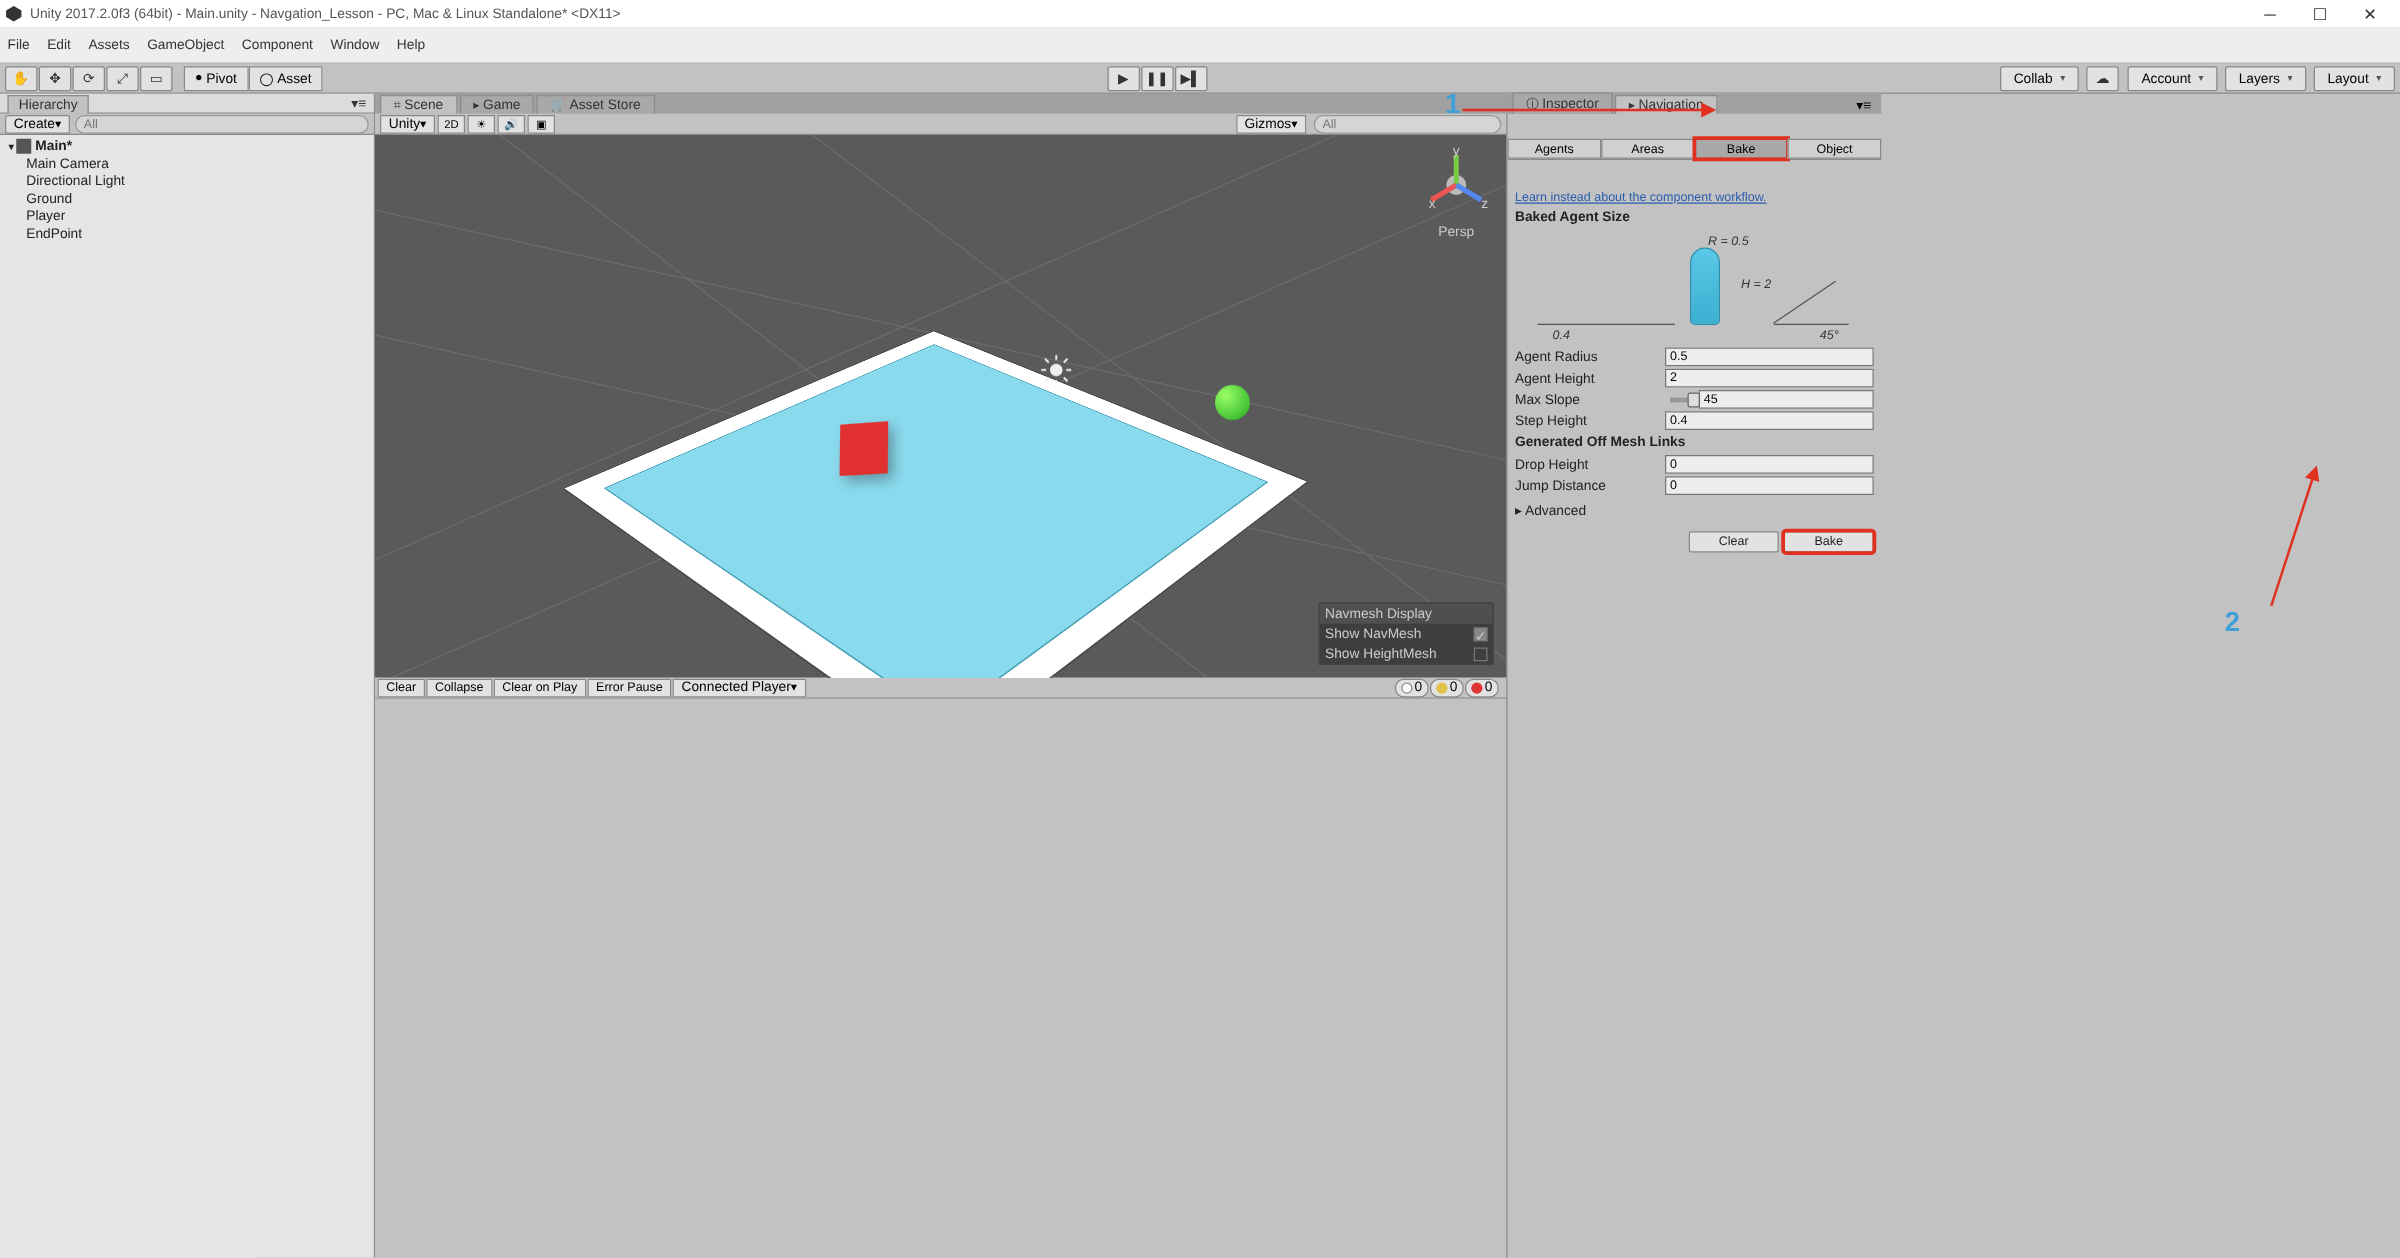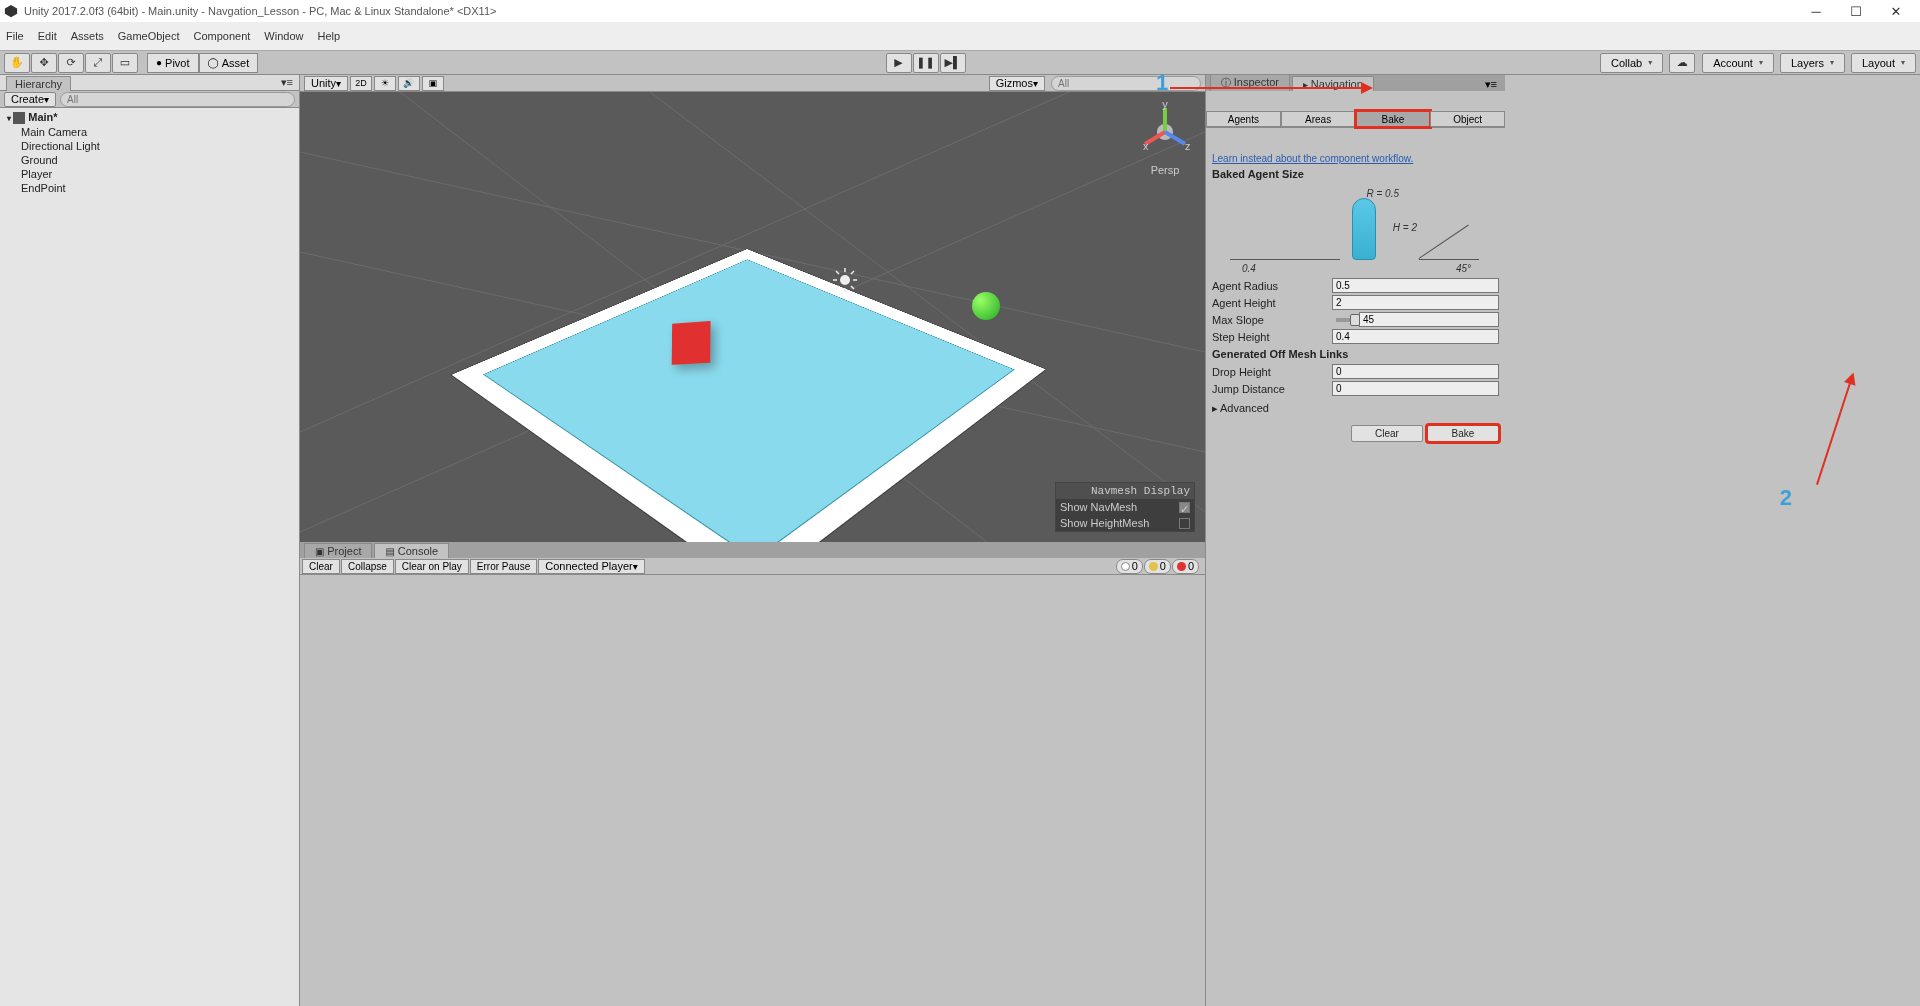--- a/index.html
+++ b/index.html
@@ -42,21 +42,21 @@
 .center-col { width: 905px; display: flex; flex-direction: column; }
 .scene-tabs { height: 16px; background: #a0a0a0; display: flex; align-items: flex-end; padding: 0 4px; }
 .scene-tab { padding: 1px 10px; font-size: 10px; background: #c2c2c2; border: 1px solid #8a8a8a; border-bottom: none; margin-right: 2px; cursor: pointer; color: #333; }
 .scene-tab.inactive { background: #a8a8a8; }
 .scene-toolbar { height: 17px; background: #c2c2c2; border-bottom: 1px solid #8a8a8a; display: flex; align-items: center; padding: 0 4px; gap: 2px; }
 .st-drop { height: 15px; padding: 0 6px; border: 1px solid #888; background: #e2e2e2; font-size: 10px; display: flex; align-items: center; cursor: pointer; }
 .st-btn { height: 15px; width: 22px; border: 1px solid #888; background: #e2e2e2; font-size: 9px; display: flex; align-items: center; justify-content: center; cursor: pointer; }
 .scene-view { flex: 1; background: #5a5a5a; position: relative; overflow: hidden; }
 .gizmo { position: absolute; top: 10px; right: 10px; width: 60px; height: 80px; color: #ccc; font-size: 9px; text-align: center; }
 .navmesh-overlay { position: absolute; bottom: 10px; right: 10px; width: 140px; background: rgba(60,60,60,0.92); color: #ccc; font-size: 10px; border: 1px solid #444; }
-.navmesh-overlay .nm-h { background: rgba(80,80,80,0.95); padding: 2px 4px; text-align: right; font-family: Liberation Mono, monospace; }
+.navmesh-overlay .nm-h { background: rgba(80,80,80,0.95); padding: 2px 4px; text-align: left; }
 .navmesh-overlay .nm-row { padding: 2px 4px; display: flex; justify-content: space-between; align-items: center; }
 .nm-check { width: 11px; height: 11px; border: 1px solid #777; }
 .nm-check.on { background: #888; }
 
 
 .plane-wrap { position: absolute; left: 180px; top: 80px; width: 550px; height: 400px; perspective: 900px; }
 .plane { width: 420px; height: 420px; background: #fff; transform: rotateX(58deg) rotateZ(44deg); position: absolute; top: -10px; left: 60px; box-shadow: 0 0 0 1px #3a3a3a; }
 .navmesh { position: absolute; inset: 22px; background: #8adaee; border: 1px solid #3090a8; }
 .sun { position: absolute; top: 95px; left: 352px; width: 26px; height: 26px; }
 .cube { position: absolute; top: 150px; left: 190px; width: 42px; height: 42px; background: #e03030; transform: rotateX(8deg) rotateY(-20deg); box-shadow: 5px 5px 10px rgba(0,0,0,0.3); }
@@ -178,20 +178,25 @@
       <div class="h-item root"><span class="unity-icon"></span><span>Main*</span></div>
       <div class="h-item">Main Camera</div>
       <div class="h-item">Directional Light</div>
       <div class="h-item">Ground</div>
       <div class="h-item">Player</div>
       <div class="h-item">EndPoint</div>
     </div>
   </div>
 
   <div class="center-col">
+    <div class="scene-tabs">
+      <div class="scene-tab">⌗ <span>Scene</span></div>
+      <div class="scene-tab inactive">▸ <span>Game</span></div>
+      <div class="scene-tab inactive">🛒 <span>Asset Store</span></div>
+    </div>
     <div class="scene-toolbar">
       <div class="st-drop"><span>Unity</span> ▾</div>
       <div class="st-btn">2D</div>
       <div class="st-btn">☀</div>
       <div class="st-btn">🔊</div>
       <div class="st-btn">▣</div>
       <div style="flex:1"></div>
       <div class="st-drop"><span>Gizmos</span> ▾</div>
       <input class="search-input" style="flex: 0 0 150px;" placeholder="All">
     </div>
@@ -247,24 +252,20 @@
             <span class="nm-check on">✓</span>
           </div>
         <div class="nm-row">
             <span>Show HeightMesh</span>
             <span class="nm-check"></span>
           </div>
       </div>
     </div>
 
     <div class="console-area">
-      <div class="console-tabs">
-        <div class="scene-tab inactive">▣ <span>Project</span></div>
-        <div class="scene-tab">▤ <span>Console</span></div>
-      </div>
       <div class="console-toolbar">
         <div class="cb">Clear</div>
         <div class="cb">Collapse</div>
         <div class="cb">Clear on Play</div>
         <div class="cb">Error Pause</div>
         <div class="cb"><span>Connected Player</span> ▾</div>
         <div class="status-icons">
           <div class="si">
               <span class="dot" style="background:#fff;border:1px solid #888"></span>
               <span>0</span>

